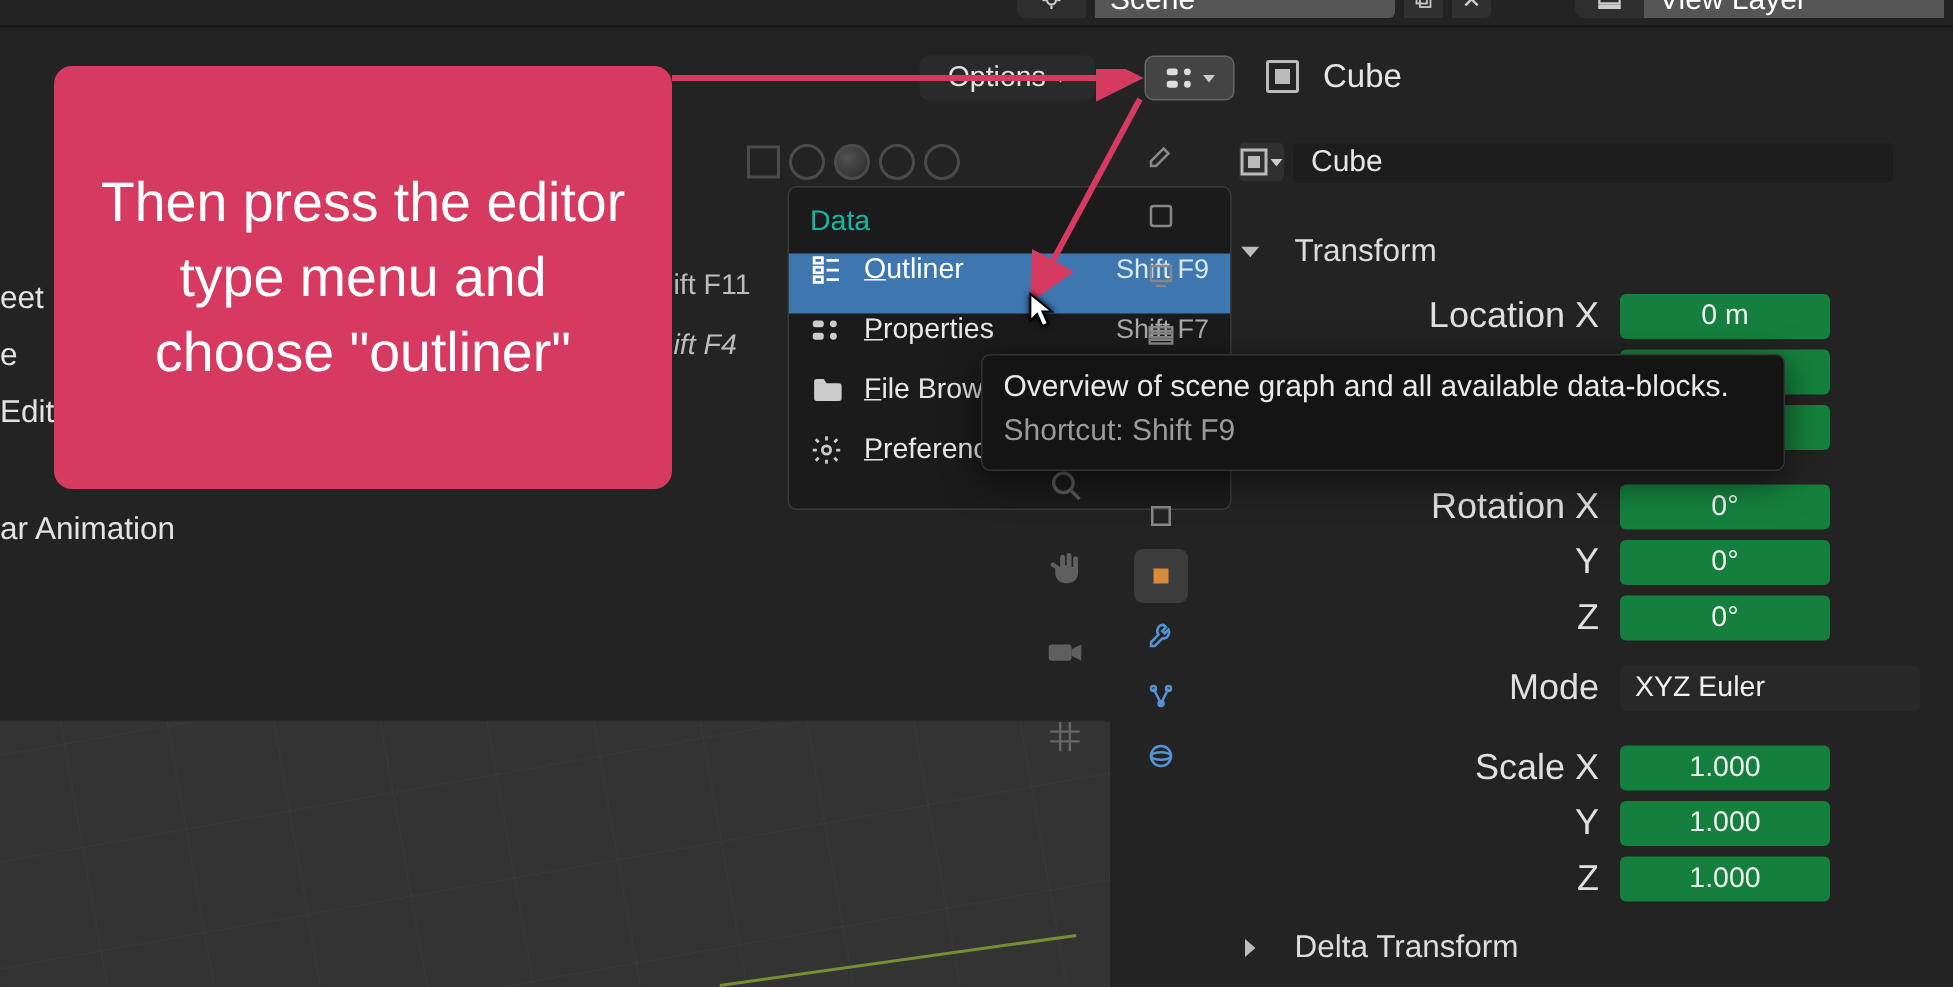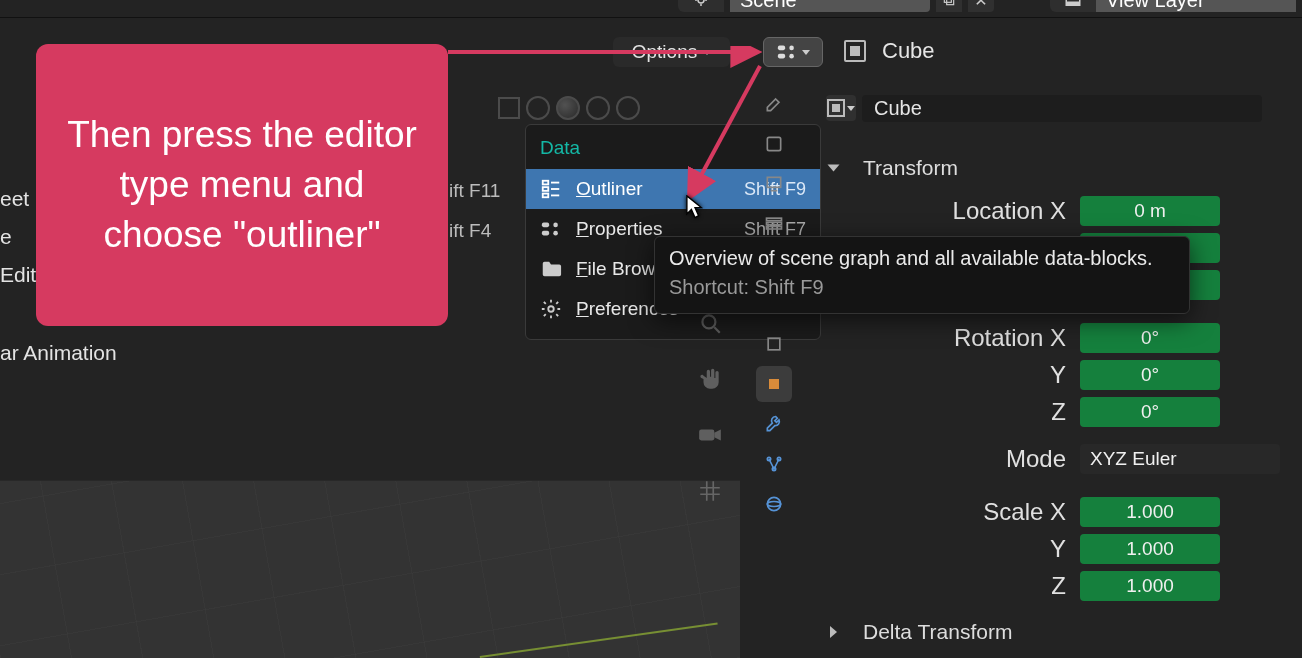--- a/index.html
+++ b/index.html
@@ -71,34 +71,34 @@
   
   .menu-panel {
     position:absolute; left:525px; top:124px; width:296px;
     background:rgba(27,27,27,0.97);
     border:1px solid #3a3a3a; border-radius:6px;
     padding: 8px 0 10px 0;
     font-size:19px;
   }
   .menu-section-label{ color:#14b8a6; padding:4px 14px 10px 14px; font-size:19px;}
   .menu-item{
-    height:40px; display:flex; align-items:center; padding:0 14px; gap:14px;
+    height:40px; display:flex; align-items:flex-start; padding:0 14px; gap:14px;
     color:#e8e8e8; position:relative;
   }
   .menu-item .short{ margin-left:auto; color:#aaa; font-size:18px;}
   .menu-item.selected{ background:#3e76b0; color:#fff; }
   .menu-item.selected .short{ color:#dbe8f7; }
   .menu-item .underline{ text-decoration: underline; }
   .mi-icon{ width:22px; height:22px; display:flex;align-items:center;justify-content:center; color:#d0d0d0;}
   .mi-icon svg{width:22px;height:22px;}
 
   
   .menu-frag { position:absolute; left:449px; font-size:19px; color:#bcbcbc;}
   .menu-frag.a{ top:180px;}
-  .menu-frag.b{ top:220px;}
+  .menu-frag.b{ top:220px;font-style:italic;}
 
   
   .vp-icons { position:absolute; left:692px; top:310px; width:36px; display:flex; flex-direction:column; gap:30px; align-items:center; color:#555;}
   .vp-icons div{width:26px;height:26px; opacity:0.6;}
   .ctx-tabs{ position:absolute; left:755px; top:86px; width:38px; display:flex; flex-direction:column; gap:4px; align-items:center;}
   .ctx-tabs .tab{ width:36px;height:36px;border-radius:6px;display:flex;align-items:center;justify-content:center;color:#888;}
   .ctx-tabs .tab.active{ background:#3c3c3c; color:#c96;}
   .ctx-tabs .tab svg{width:20px;height:20px;}
 
   

